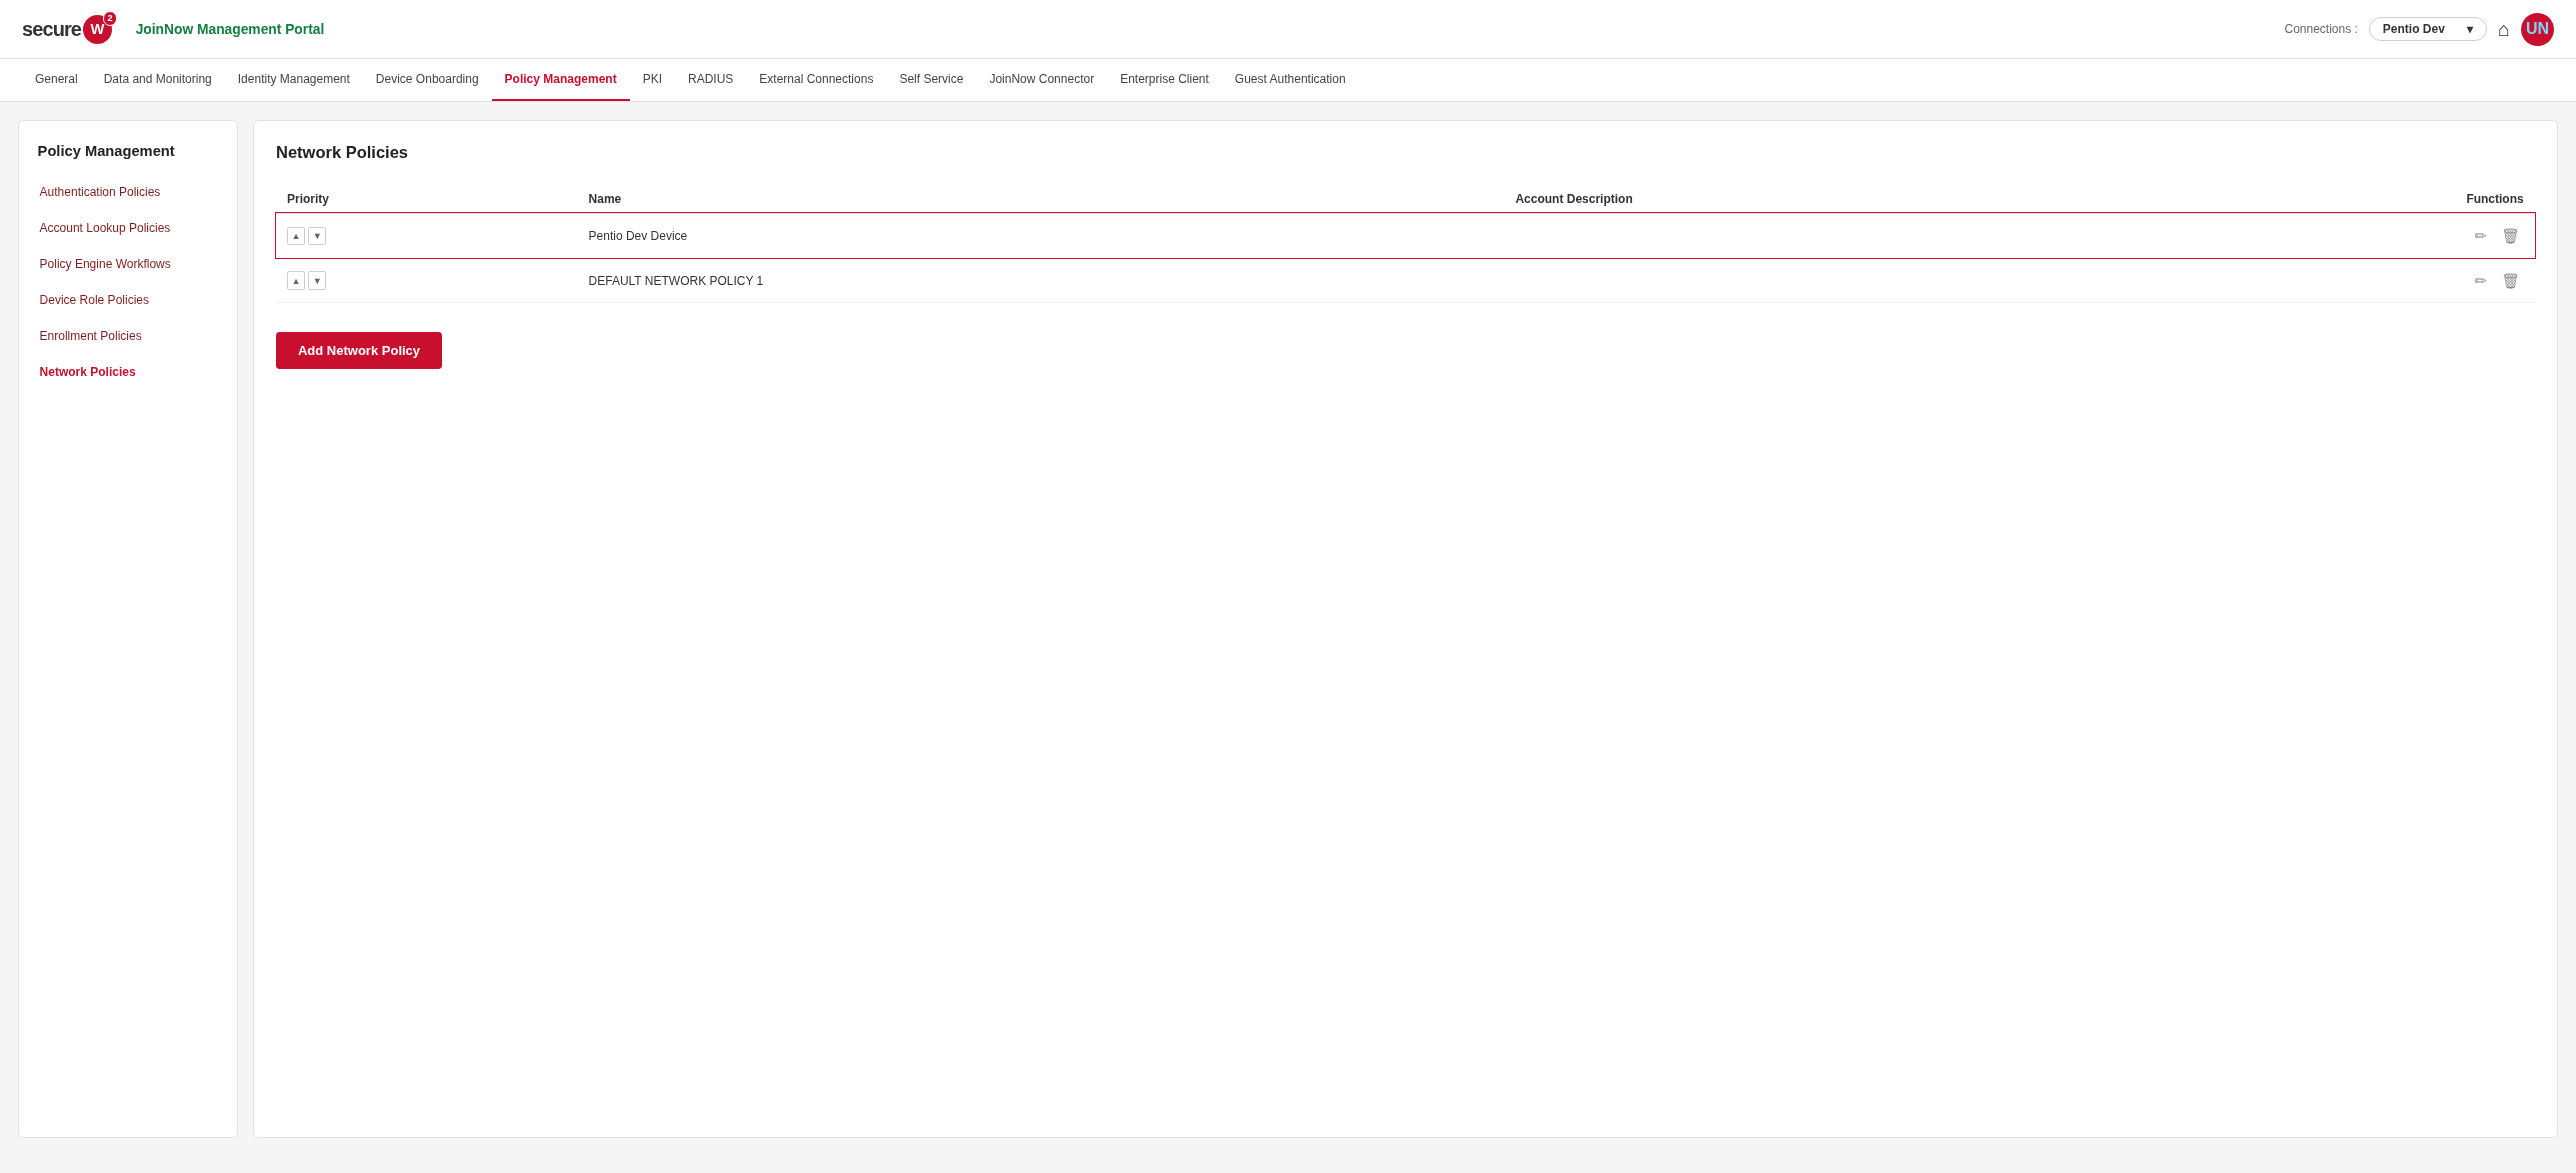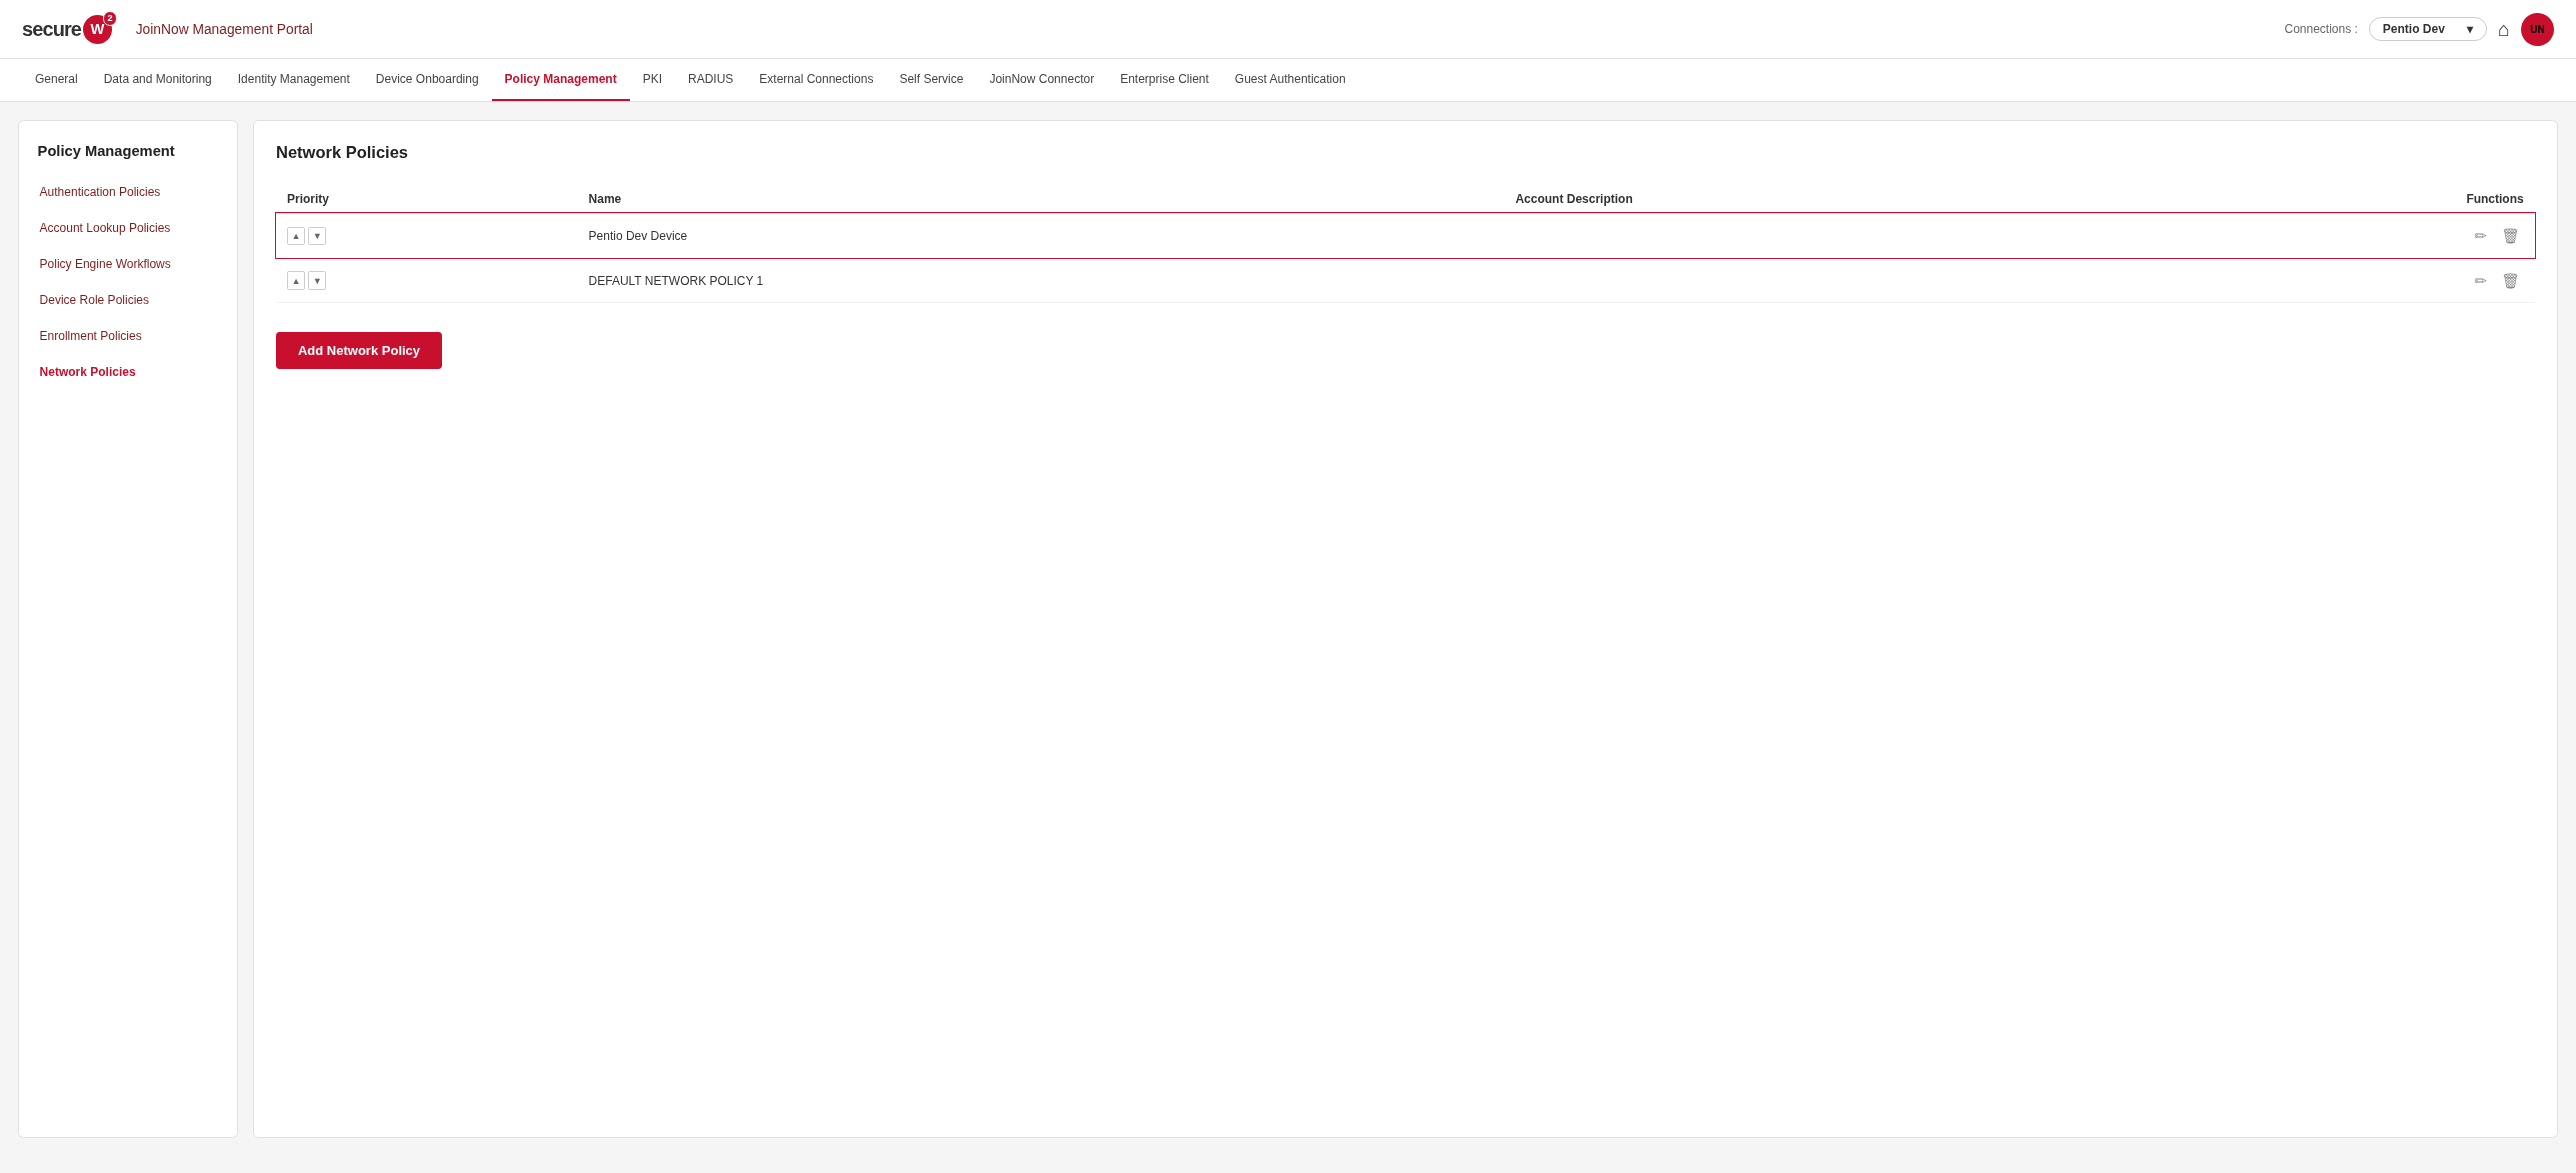--- a/index.html
+++ b/index.html
@@ -51,22 +51,22 @@
       width: 14.7px;
       height: 14.7px;
       font-size: 9.2px;
       display: flex;
       align-items: center;
       justify-content: center;
       border: 1.8px solid #fff;
     }
     .portal-title {
       font-size: 13.8px;
-      font-weight: 400;
-      color: #7f1d1d;
+      font-weight: 700;
+      color: #15803d;
       margin-right: auto;
     }
     .org-section {
       display: flex;
       align-items: center;
       gap: 11px;
     }
     .org-label {
       color: #666;
       font-size: 12px;
@@ -85,25 +85,25 @@
     .home-icon {
       font-size: 20px;
       color: #333;
       cursor: pointer;
     }
     .user-avatar {
       width: 33px;
       height: 33px;
       border-radius: 50%;
       background: #c8102e;
-      color: #000000;
+      color: #7dd3fc;
       display: flex;
       align-items: center;
       justify-content: center;
-      font-size: 10px;
+      font-size: 16px;
       font-weight: bold;
       cursor: pointer;
     }
 
     
     .nav {
       background: #fff;
       border-bottom: 0.9px solid #e0e0e0;
       display: flex;
       align-items: center;

